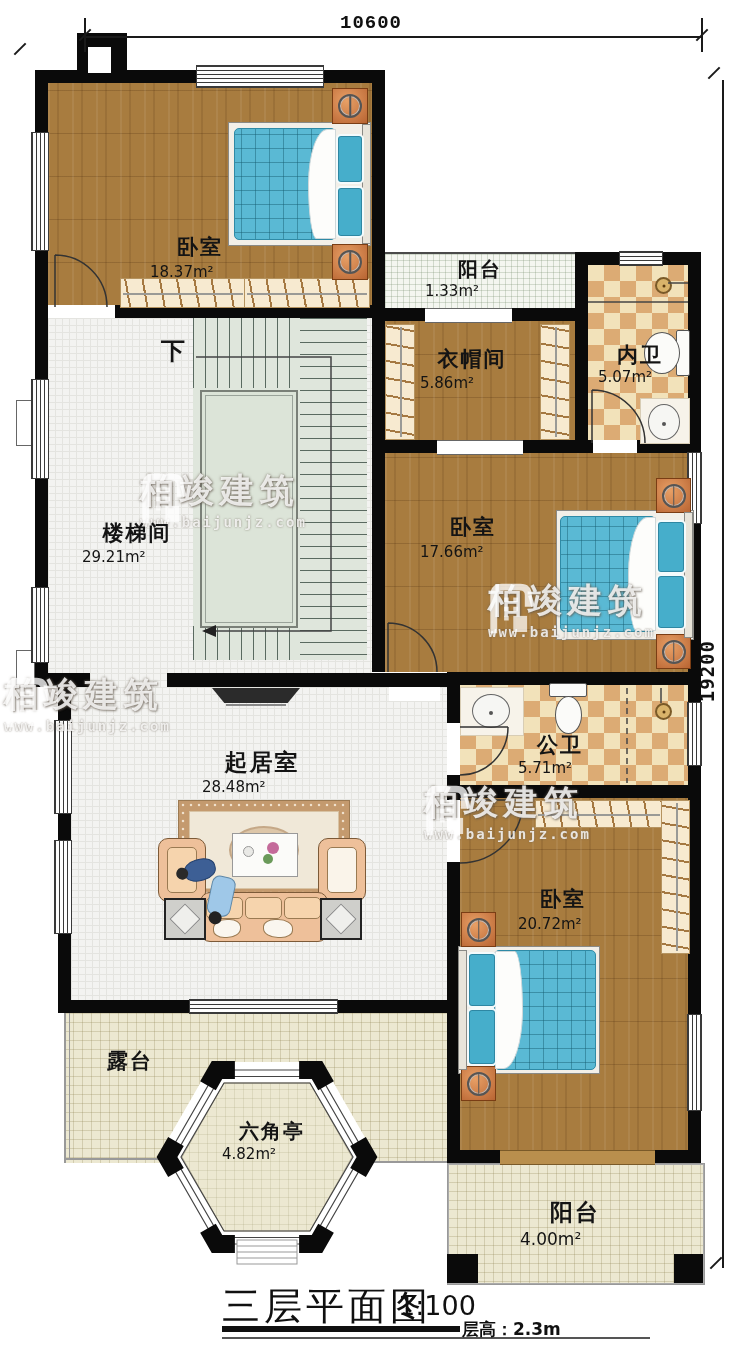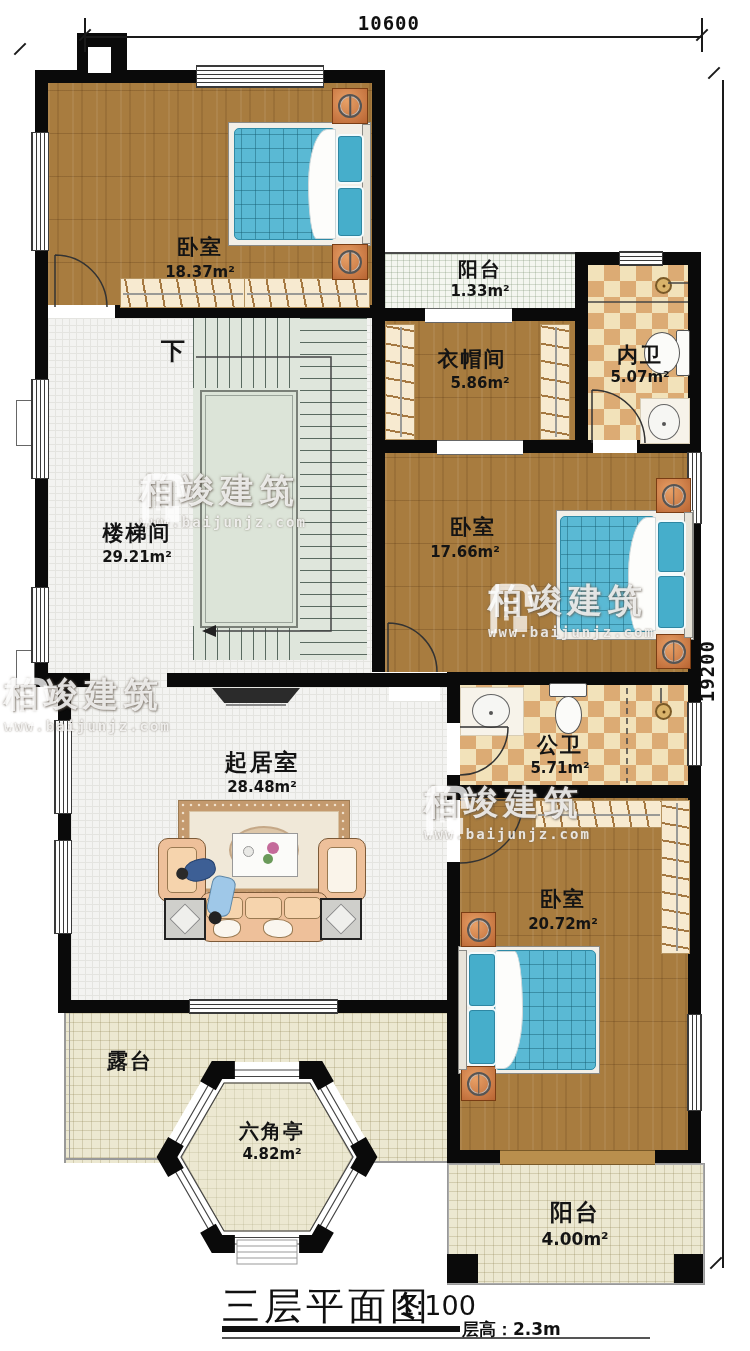--- a/index.html
+++ b/index.html
@@ -74,21 +74,21 @@
     background:#ddc6a8;border:2px solid #c5a887;border-radius:50%;}
   .sofa{background:var(--sofa);border:1.5px solid #7c5a38;border-radius:10px;z-index:21;}
   .cush{position:absolute;background:#f6d4ad;border:1px solid #9a7a52;border-radius:5px;}
   .sidetable{background:#cfcfcb;border:2px solid #222;z-index:21;}
   .sidetable>div{position:absolute;left:50%;top:50%;width:20px;height:20px;transform:translate(-50%,-50%) rotate(45deg);
     background:#efefec;border:1px solid #888;}
   .ctable{background:#fbfbf9;border:1.5px solid #999;z-index:21;}
   .tv{background:#2b2b2b;clip-path:polygon(0 0,100% 0,86% 100%,14% 100%);z-index:20;}
   
   .lbl{position:absolute;font-weight:bold;color:#141414;text-align:center;font-size:21px;letter-spacing:2px;z-index:50;line-height:1.1;}
-  .area{position:absolute;font-weight:bold;color:#141414;text-align:center;font-size:15px;letter-spacing:0;z-index:50;line-height:1.1;}
+  .area{position:absolute;font-weight:normal;color:#141414;text-align:left;font-size:15px;letter-spacing:0;z-index:50;line-height:1.1;}
   
   .dimline{background:#1a1a1a;z-index:52;}
   .tick{width:16px;height:2px;background:#1a1a1a;transform:rotate(-45deg);z-index:52;}
   .dimtext{font-weight:bold;font-size:19px;color:#111;letter-spacing:1px;z-index:52;font-family:"DejaVu Sans Mono","Liberation Mono",monospace;}
   
   .wm{position:absolute;display:flex;align-items:center;gap:8px;z-index:40;pointer-events:none;}
   .wm-logo{width:46px;height:56px;flex:0 0 auto;opacity:.9;}
   .wm-text{display:flex;flex-direction:column;}
   .wm-brand{font-size:34px;font-weight:bold;letter-spacing:6px;color:rgba(255,255,255,.82);
     text-shadow:0 0 3px rgba(110,100,88,.8),1px 1px 2px rgba(90,80,70,.5);white-space:nowrap;}
@@ -103,21 +103,21 @@
 <body>
 
 <div id="plan">
 
   <div class="abs dimline" style="left:85px;top:36px;width:617px;height:2px;"></div>
   <div class="abs dimline" style="left:84px;top:18px;width:2px;height:34px;"></div>
   <div class="abs dimline" style="left:701px;top:18px;width:2px;height:34px;"></div>
   <div class="abs tick" style="left:77px;top:34px;"></div>
   <div class="abs tick" style="left:694px;top:34px;"></div>
   <div class="abs tick" style="left:12px;top:48px;"></div>
-  <div class="abs dimtext" style="left:340px;top:12px;width:80px;text-align:right;">10600</div>
+  <div class="abs dimtext" style="left:340px;top:12px;width:80px;text-align:left;font-family:Liberation Mono, monospace;">10600</div>
 
   <div class="abs dimline" style="left:722px;top:80px;width:2px;height:1188px;"></div>
   <div class="abs tick" style="left:706px;top:72px;"></div>
   <div class="abs tick" style="left:708px;top:1262px;"></div>
   <div class="abs dimtext" style="left:696px;top:640px;writing-mode:vertical-rl;transform:rotate(180deg);">19200</div>
 
   <div class="abs wood" style="left:48px;top:83px;width:324px;height:222px;"></div>
   <div class="abs tile" style="left:48px;top:318px;width:324px;height:355px;"></div>
   <div class="abs tile" style="left:90px;top:673px;width:77px;height:14px;"></div>
   <div class="abs balcgrid" style="left:385px;top:252px;width:203px;height:56px;"></div>

